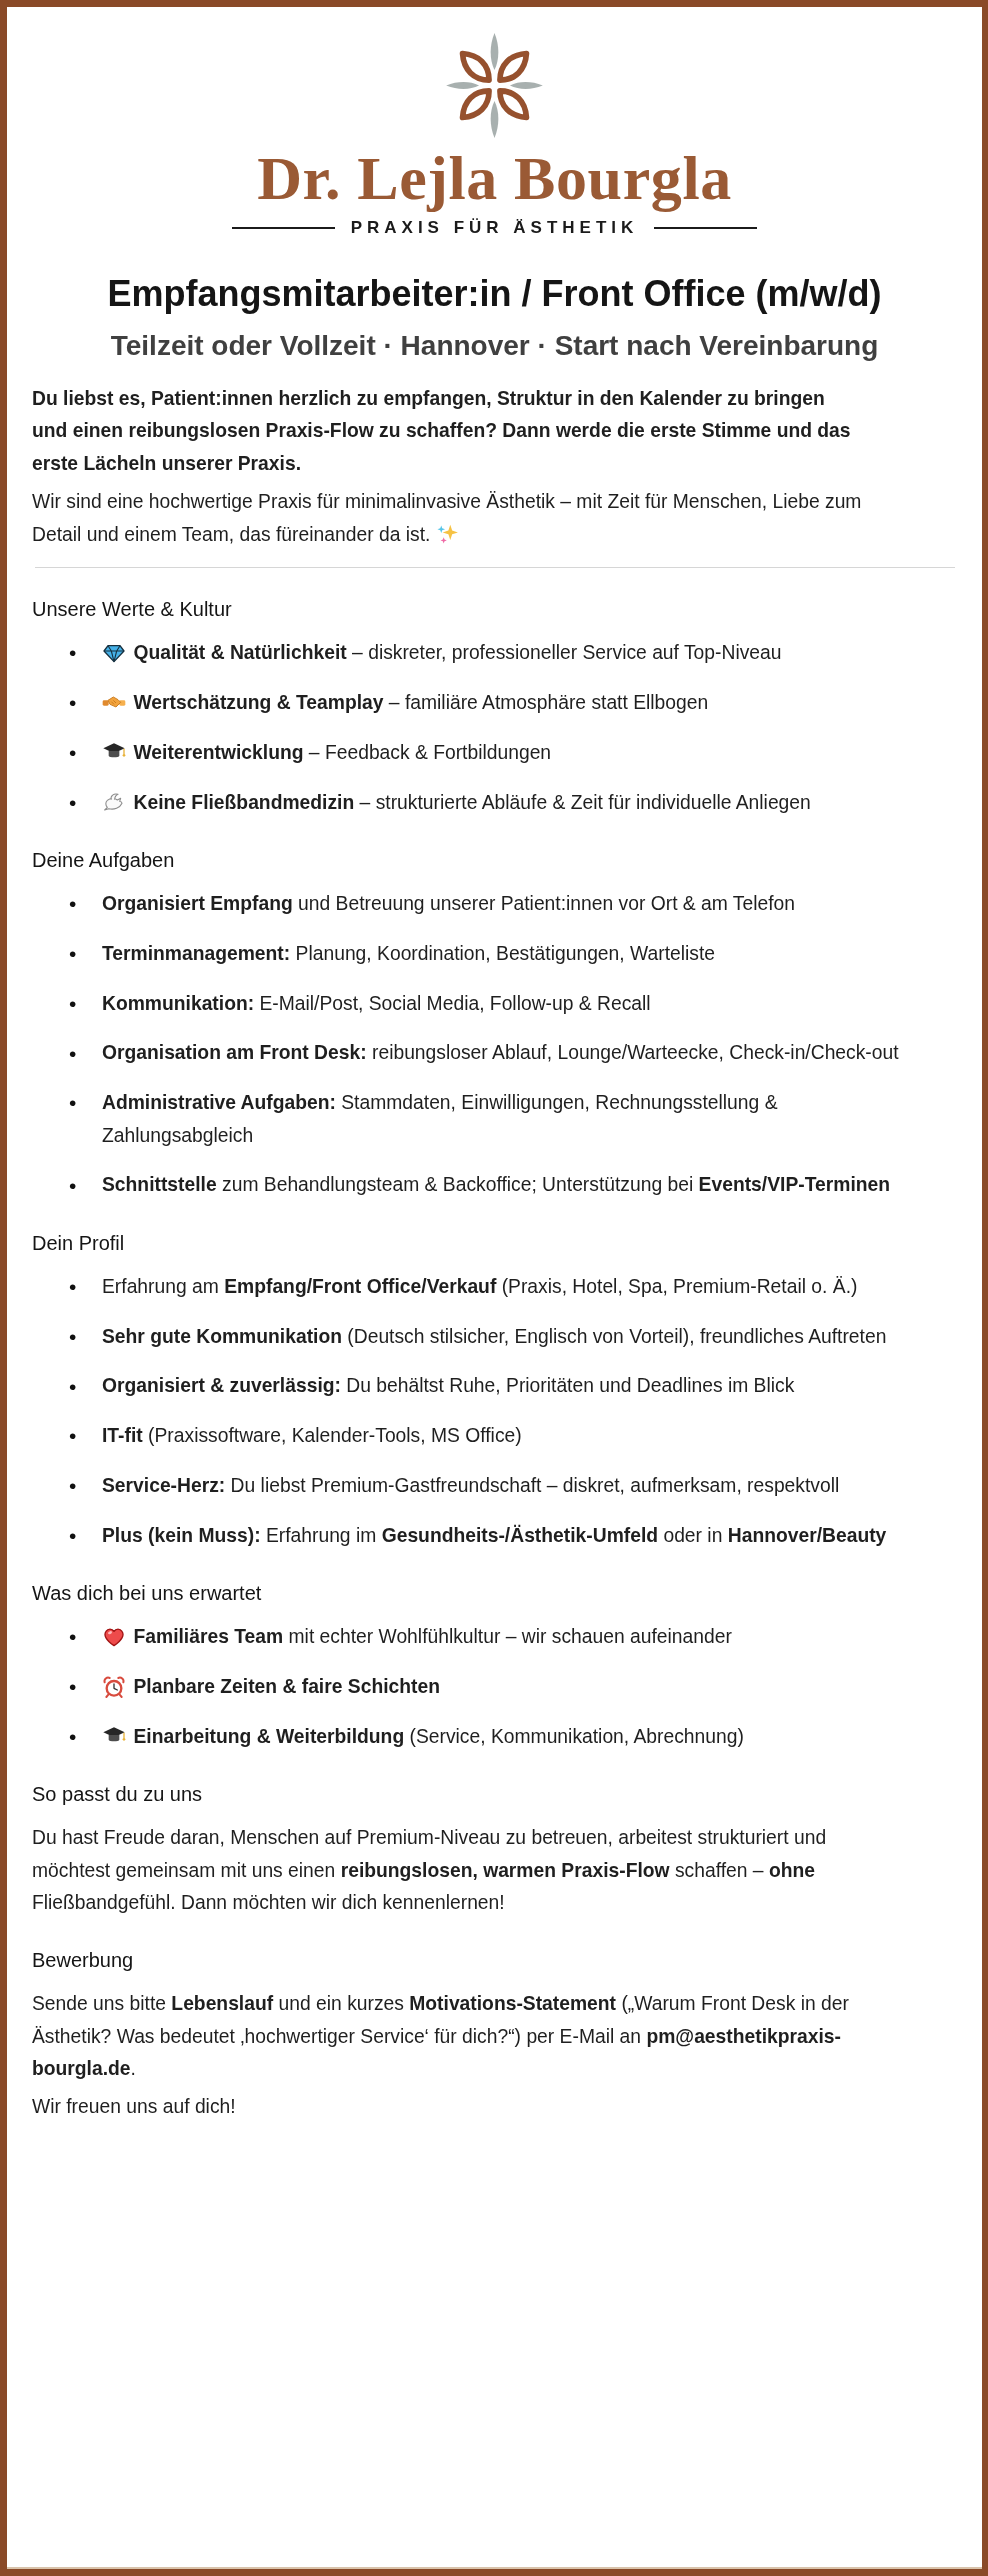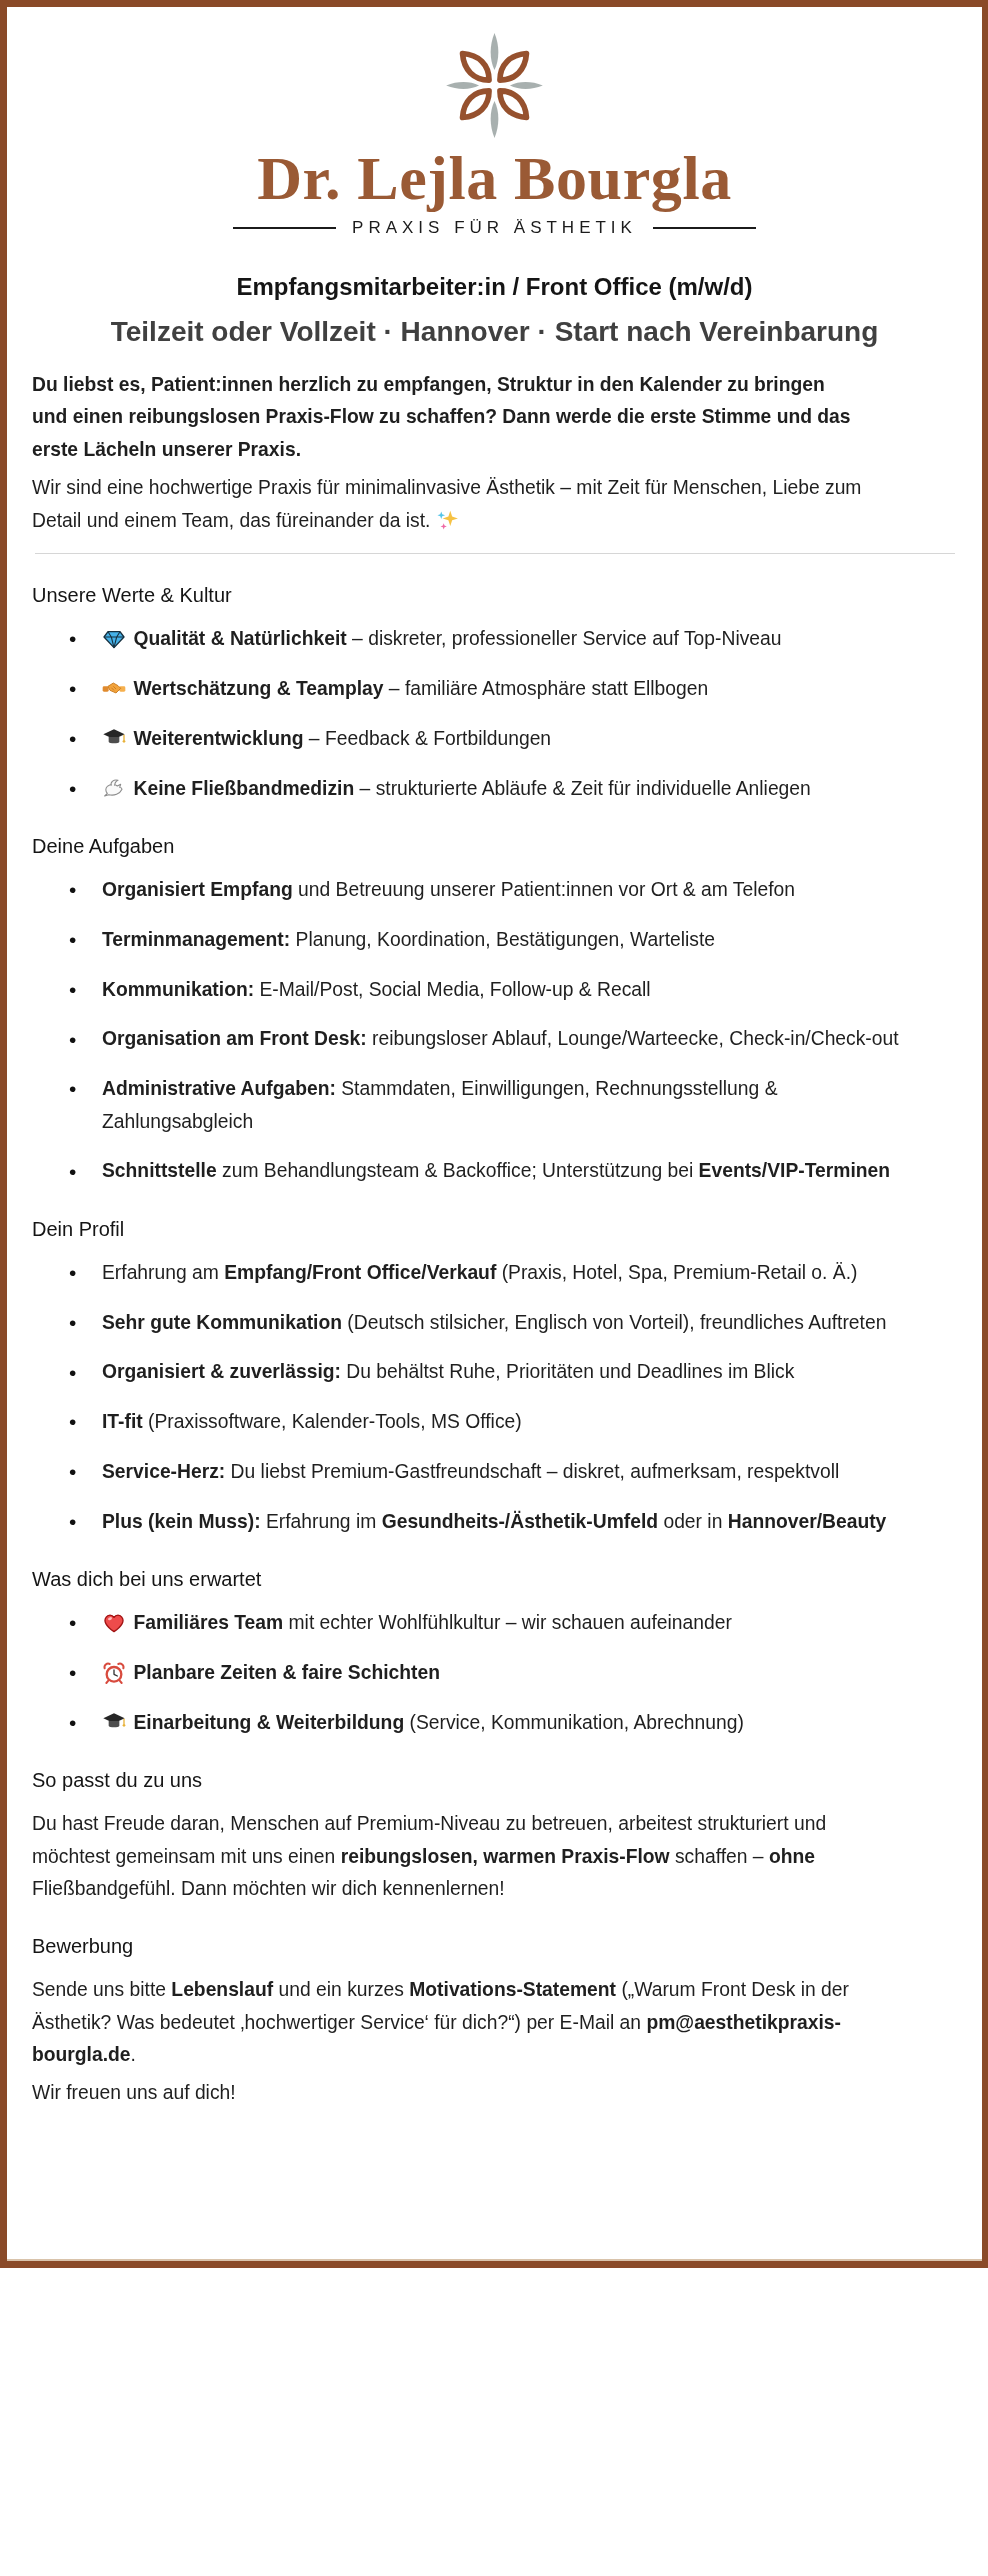--- a/index.html
+++ b/index.html
@@ -1,38 +1,38 @@
 <!DOCTYPE html>
 <html lang="de" style="font-size:10px"><head>
 <meta charset="utf-8">
 <style>
   html,body { margin:0; padding:0; background:#ffffff; }
   .page {
-    width:989px; height:2268px; box-sizing:border-box;
+    width:989px; height:2576px; box-sizing:border-box;
     border:7.5px solid #8a4a28;
     box-shadow: inset 0 -1.9px 0 #d9c3ab;
     background:#ffffff;
     padding:16px 25px 15px;
     font-family:"Liberation Sans", sans-serif;
     color:#1f1f1f;
     overflow:hidden;
   }
   
   .logo-wrap { text-align:center; }
   .logo { display:block; margin:6.2px auto 0; }
   .brand-name {
     font-family:"Liberation Serif","DejaVu Serif",serif;
     font-weight:700; font-size:62px; line-height:1.08;
     color:#9a5a35; text-align:center; margin:2.5px 0 6.2px; letter-spacing:0.6px;
   }
   .tagline-row { display:flex; align-items:center; justify-content:center; gap:16px; }
-  .tagline { font-size:17px; letter-spacing:5px; color:#1b1b1b; font-weight:400; }
+  .tagline { font-size:17px; letter-spacing:5px; color:#1b1b1b; font-weight:700; }
   .tagline-rule { width:103px; height:1.9px; background:#1b1b1b; }
   
-  .job-title   { font-size:24px; font-weight:700; text-align:center; color:#151515; margin:35px 18.7px 0; }
+  .job-title   { font-size:36px; font-weight:700; text-align:center; color:#151515; margin:35px 18.7px 0; }
   .job-subtitle{ font-size:28px; font-weight:700; text-align:center; color:#404040; margin:15px 18.7px 0; }
   
   .para { font-size:19.3px; line-height:1.68; padding-right:93px; margin:0 0 8.7px; }
   .intro-lead { font-weight:700; margin-top:21px; margin-bottom:6.2px; }
   .b { font-weight:700; }
   .divider { height:1.2px; background:#d6d6d6; margin:16px 2.5px 3.7px; }
   h2 { font-size:20px; font-weight:400; color:#151515; margin:30px 0 16px; }
   ul { list-style:none; margin:0 0 3.7px; padding:0; }
   li { position:relative; font-size:19.3px; line-height:1.68; padding:0 56px 0 70px; margin:0 0 17.4px; }
   li::before { content:"•"; position:absolute; left:37px; top:-1.9px; font-size:21px; color:#111; }

